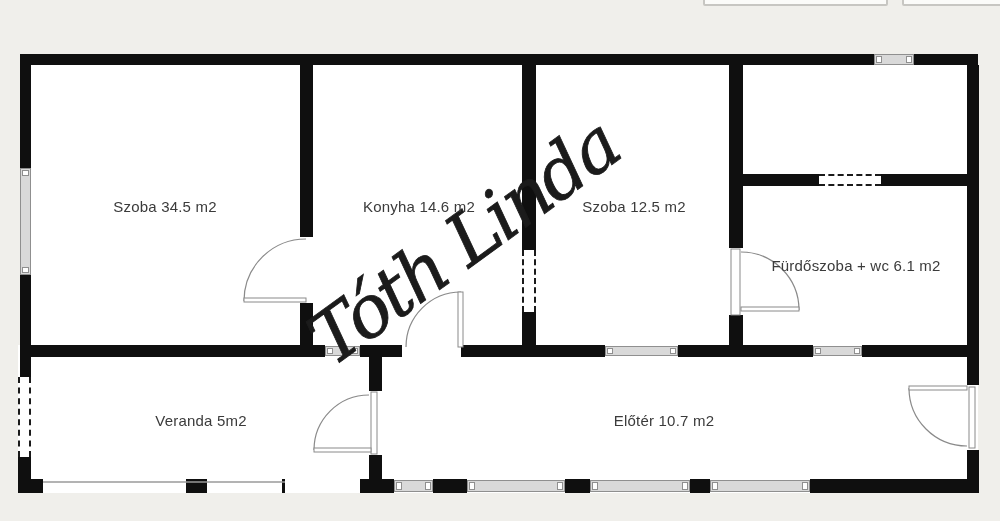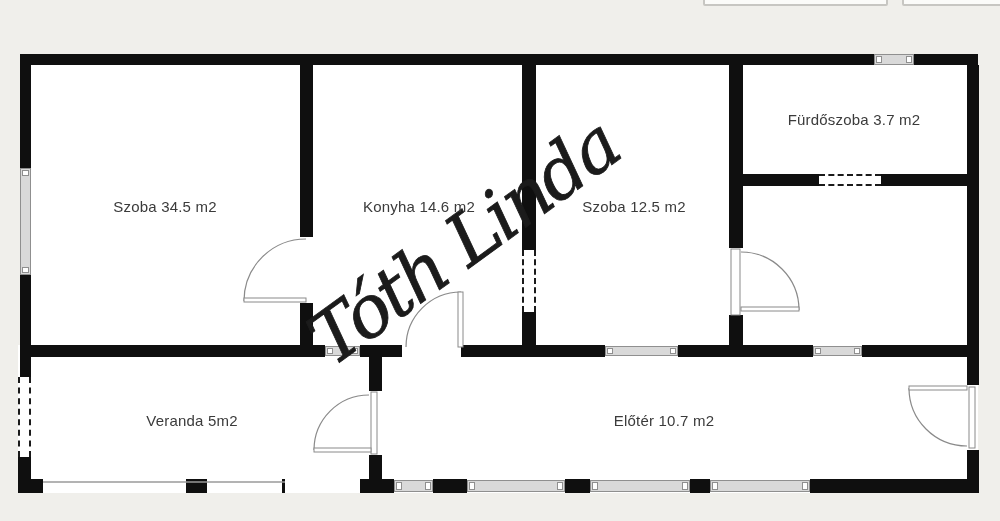--- a/index.html
+++ b/index.html
@@ -122,17 +122,17 @@
     <path d="M909,388 A58,58 0 0 0 967,446" fill="none" stroke="#8a8a8a" stroke-width="1.2"></path>
     <rect x="969" y="387" width="6" height="61" fill="#ffffff" stroke="#8a8a8a" stroke-width="1"></rect>
     <rect x="909" y="386" width="58" height="4" fill="#ffffff" stroke="#8a8a8a" stroke-width="1"></rect>
 
     <text class="sig" transform="translate(478,262) rotate(-36)" text-anchor="middle" font-size="72" fill="#1b1b1b" stroke="#1b1b1b" stroke-width="0.8">Tóth Linda</text>
   </svg>
 
   <div class="room-label" style="left:165px;top:206px;">Szoba 34.5 m2</div>
   <div class="room-label" style="left:419px;top:206px;">Konyha 14.6 m2</div>
   <div class="room-label" style="left:634px;top:206px;">Szoba 12.5 m2</div>
-  <div class="room-label" style="left:854px;top:119px;">Fürdőszoba 3.7 m2</div>
-  <div class="room-label" style="left:192px;top:420px;text-align:center;">Veranda 5m2</div>
+  <div class="room-label" style="left:856px;top:265px;">Fürdőszoba + wc 6.1 m2</div>
+  <div class="room-label" style="left:201px;top:420px;text-align:center;">Veranda 5m2</div>
   <div class="room-label" style="left:664px;top:420px;">Előtér 10.7 m2</div>
 
 </div>
 
 </body></html>

